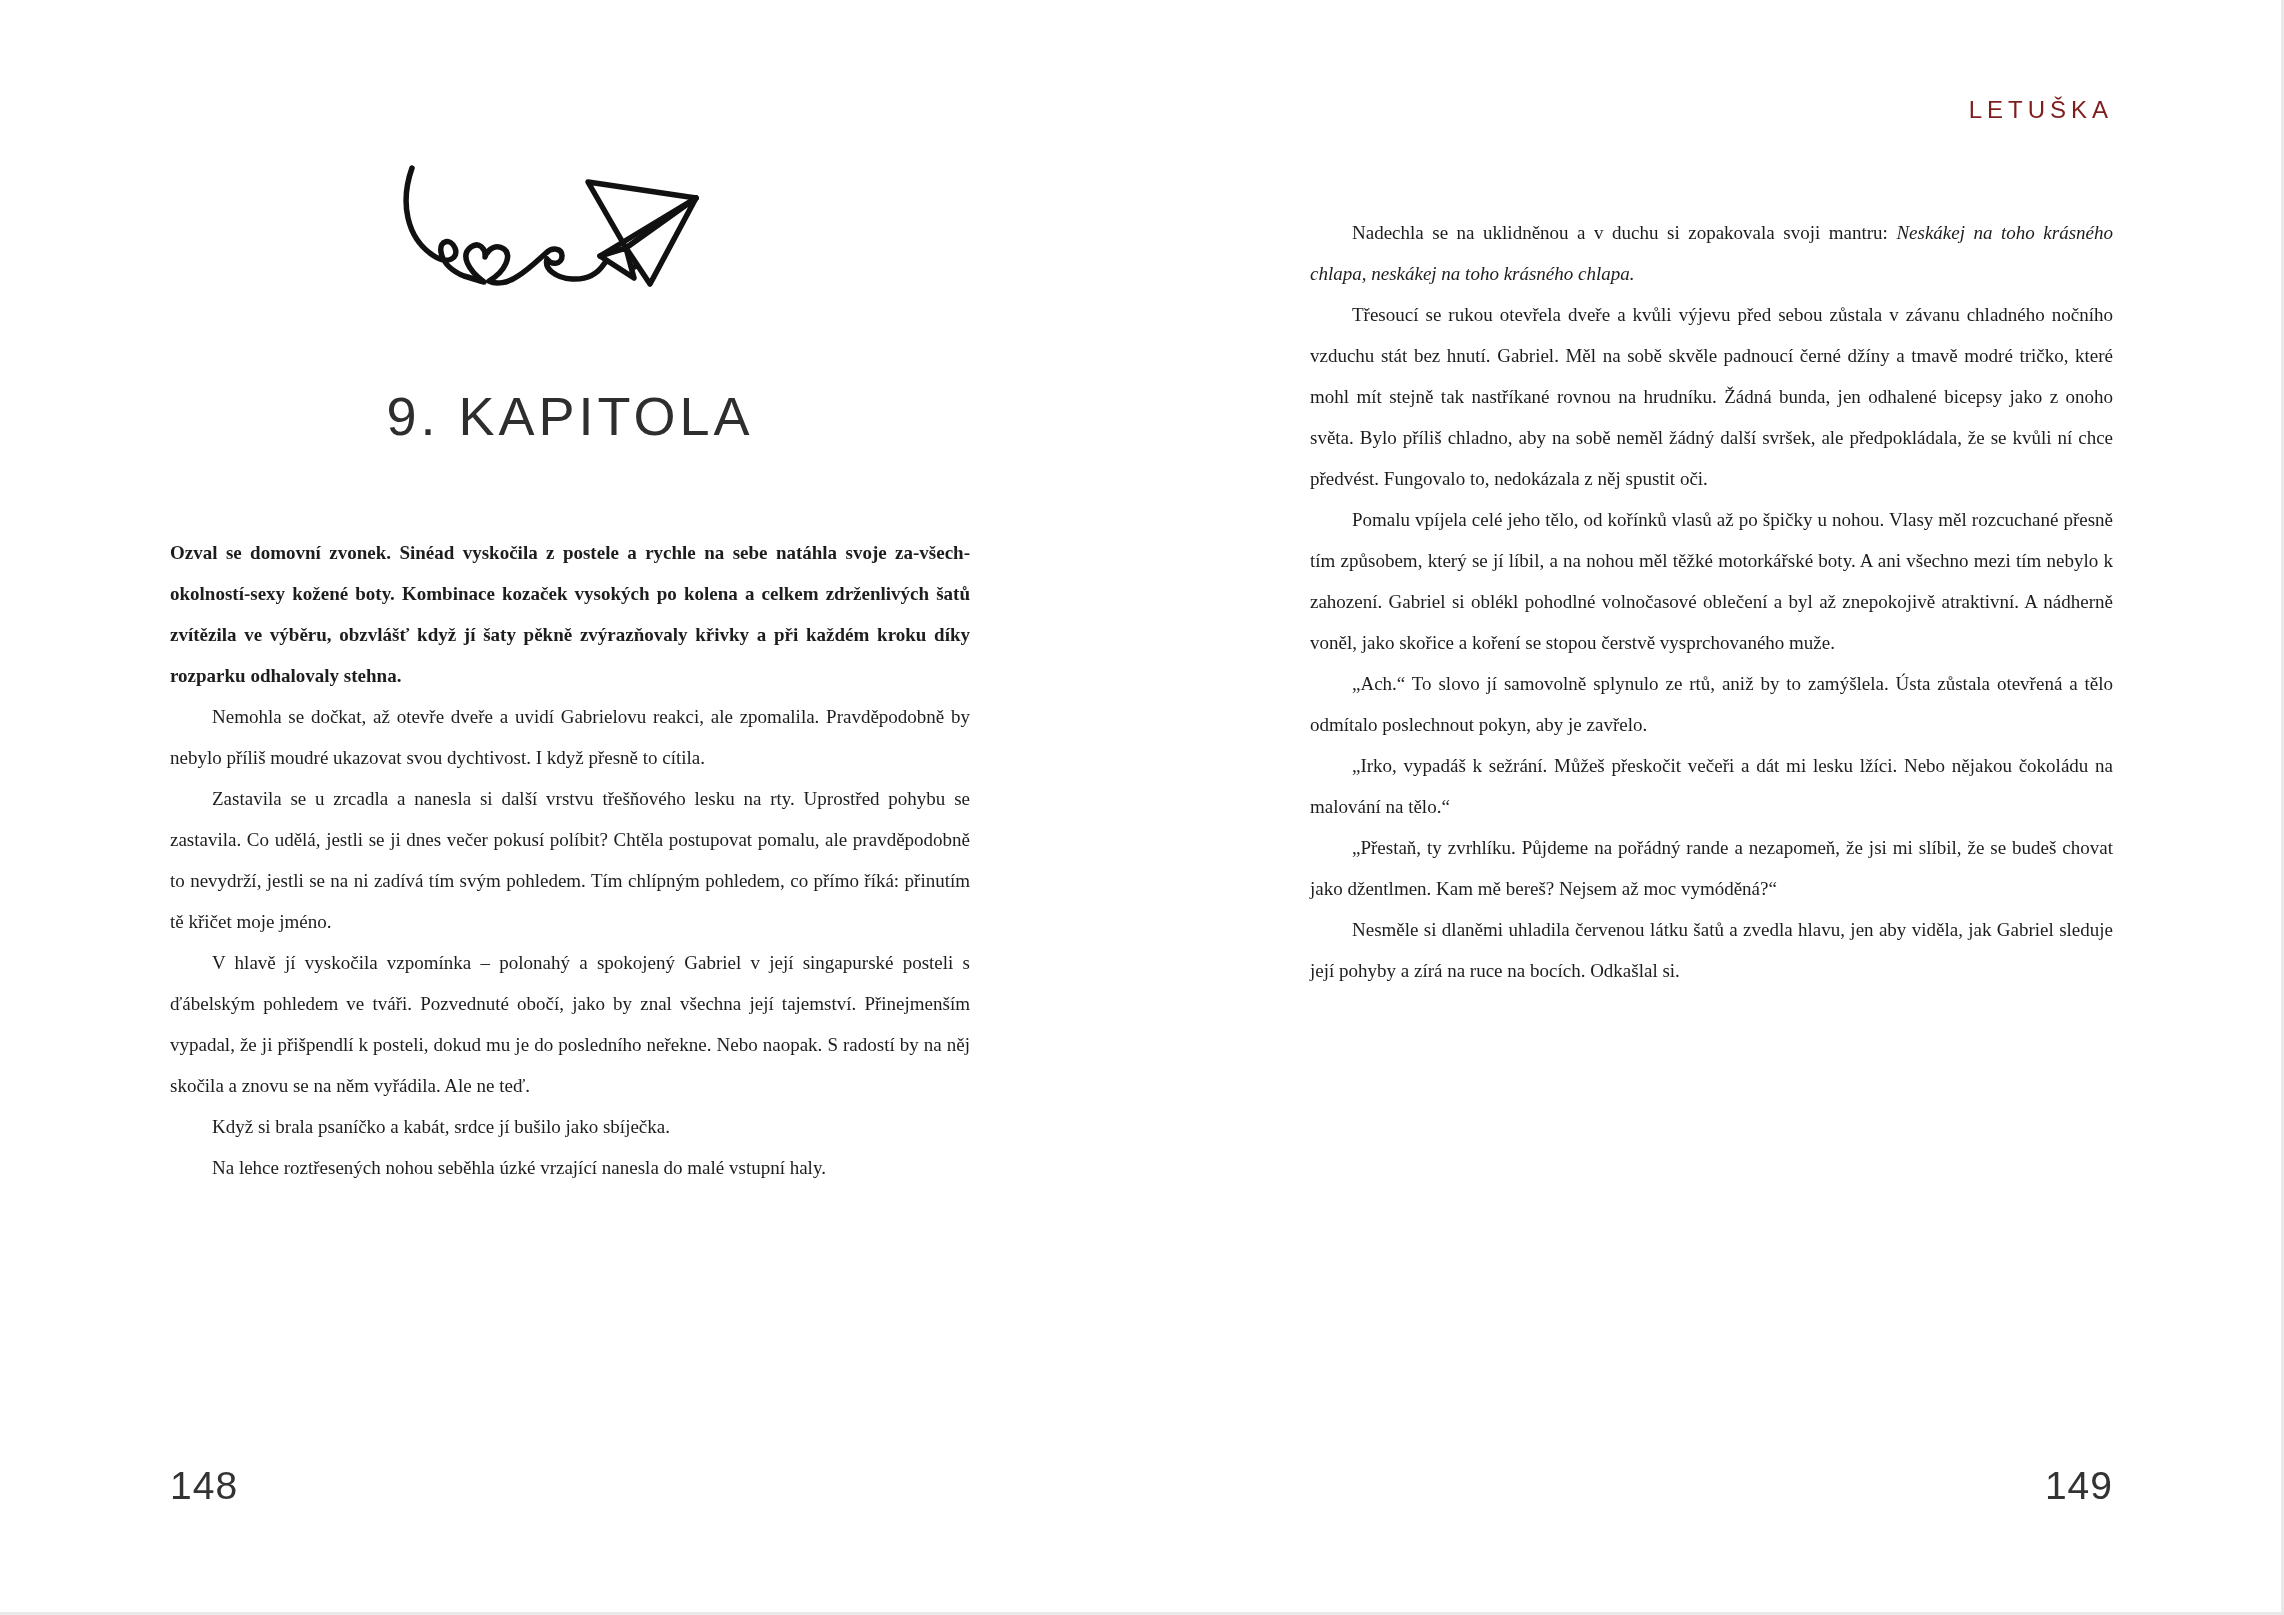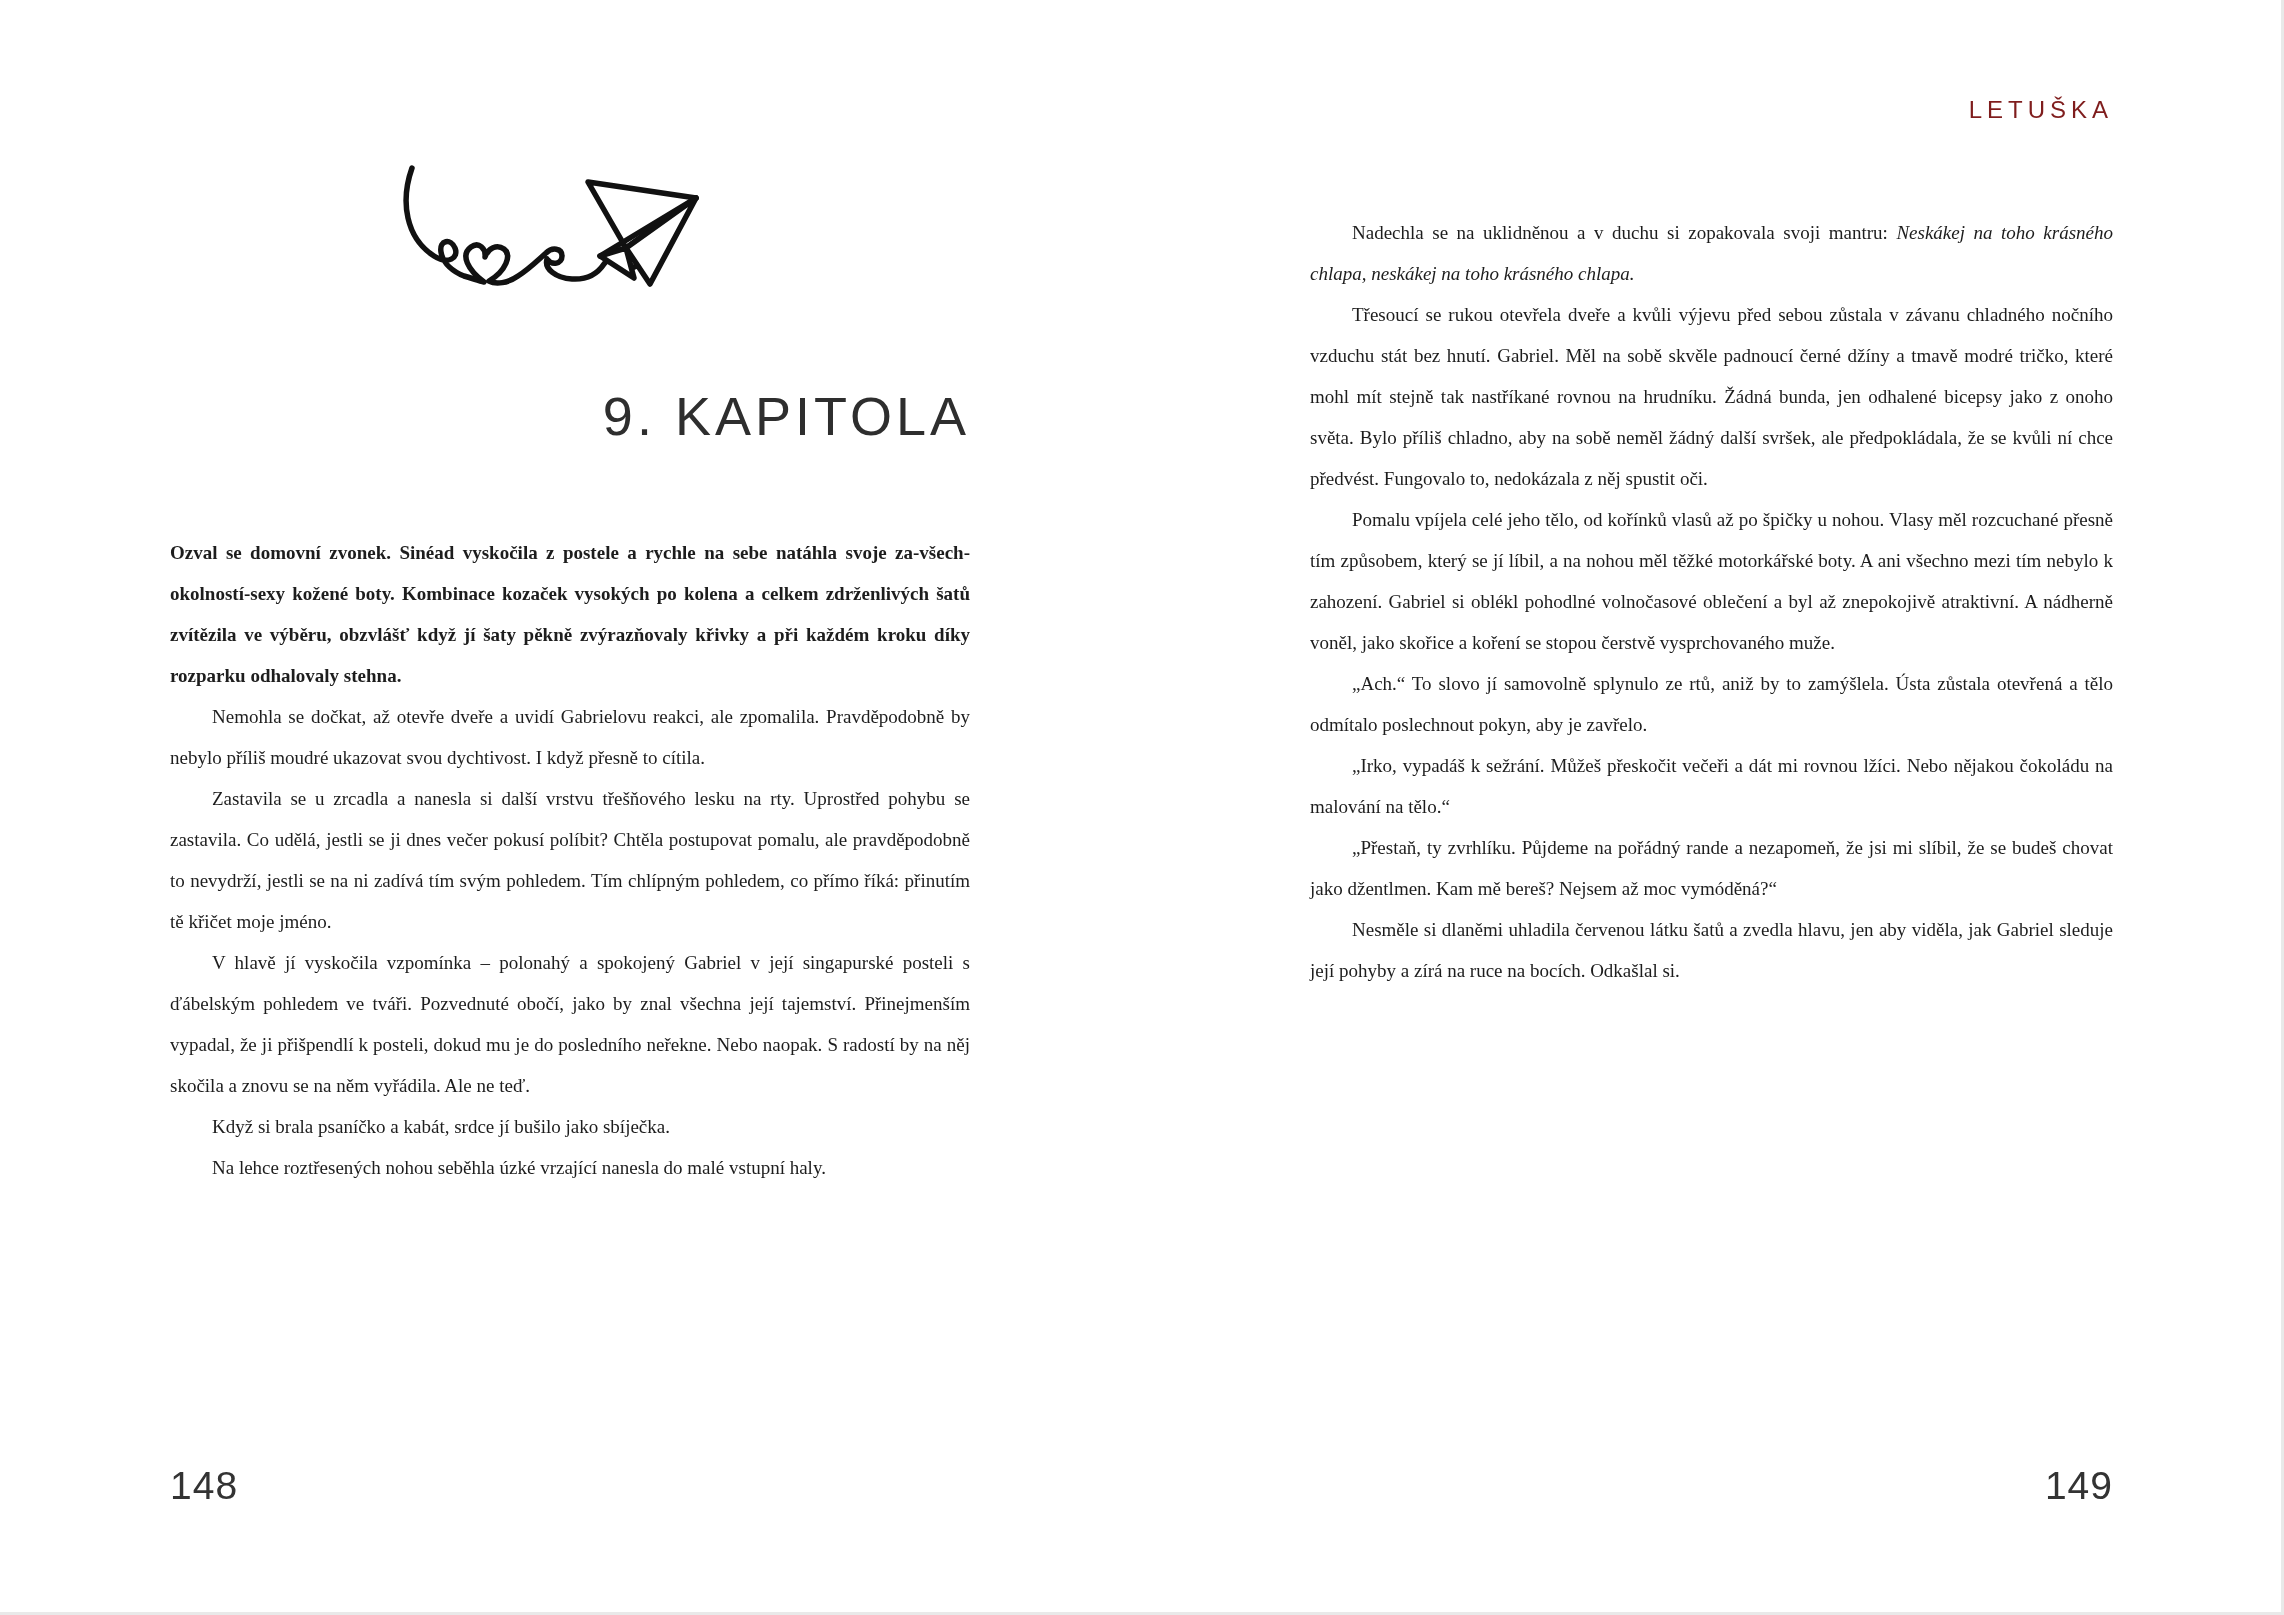--- a/index.html
+++ b/index.html
@@ -11,21 +11,21 @@
     font-family:"Liberation Serif", serif;
     color:#1d1d1d;
     box-shadow:inset -3px -3px 0 #e9e9e9;
   }
   
   .doodle{
     position:absolute;left:396px;top:160px;width:312px;height:140px;
   }
   .chapter-title{
     position:absolute;left:170px;top:386px;width:800px;
-    text-align:right;
+    text-align:center;
     font-family:"Liberation Sans", sans-serif;
     font-weight:300;
     font-size:54px;line-height:60px;
     letter-spacing:4px;
     color:#2e2e2e;
     margin:0;
   }
   .body-col{
     position:absolute;
     font-size:19px;line-height:41px;
@@ -102,20 +102,20 @@
 
   <div class="folio folio-left">148</div>
 
   <div class="running-header">LETUŠKA</div>
 
   <div class="body-col right-body">
     <p><span>Nadechla se na uklidněnou a v duchu si zopakovala svoji mantru: </span><span class="mantra-italic">Neskákej na toho krásného chlapa, neskákej na toho krásného chlapa.</span></p>
     <p>Třesoucí se rukou otevřela dveře a kvůli výjevu před sebou zůstala v závanu chladného nočního vzduchu stát bez hnutí. Gabriel. Měl na sobě skvěle padnoucí černé džíny a tmavě modré tričko, které mohl mít stejně tak nastříkané rovnou na hrudníku. Žádná bunda, jen odhalené bicepsy jako z onoho světa. Bylo příliš chladno, aby na sobě neměl žádný další svršek, ale předpokládala, že se kvůli ní chce předvést. Fungovalo to, nedokázala z něj spustit oči.</p>
     <p>Pomalu vpíjela celé jeho tělo, od kořínků vlasů až po špičky u nohou. Vlasy měl rozcuchané přesně tím způsobem, který se jí líbil, a na nohou měl těžké motorkářské boty. A ani všechno mezi tím nebylo k zahození. Gabriel si oblékl pohodlné volnočasové oblečení a byl až znepokojivě atraktivní. A nádherně voněl, jako skořice a koření se stopou čerstvě vysprchovaného muže.</p>
     <p>„Ach.“ To slovo jí samovolně splynulo ze rtů, aniž by to zamýšlela. Ústa zůstala otevřená a tělo odmítalo poslechnout pokyn, aby je zavřelo.</p>
-    <p>„Irko, vypadáš k sežrání. Můžeš přeskočit večeři a dát mi rovnou lžíci. Nebo nějakou čokoládu na malování na tělo.“</p>
+    <p>„Irko, vypadáš k sežrání. Můžeš přeskočit večeři a dát mi lesku lžíci. Nebo nějakou čokoládu na malování na tělo.“</p>
     <p>„Přestaň, ty zvrhlíku. Půjdeme na pořádný rande a nezapomeň, že jsi mi slíbil, že se budeš chovat jako džentlmen. Kam mě bereš? Nejsem až moc vymóděná?“</p>
     <p>Nesměle si dlaněmi uhladila červenou látku šatů a zvedla hlavu, jen aby viděla, jak Gabriel sleduje její pohyby a zírá na ruce na bocích. Odkašlal si.</p>
   </div>
 
   <div class="folio folio-right">149</div>
 
 </div>
 
 </body></html>

